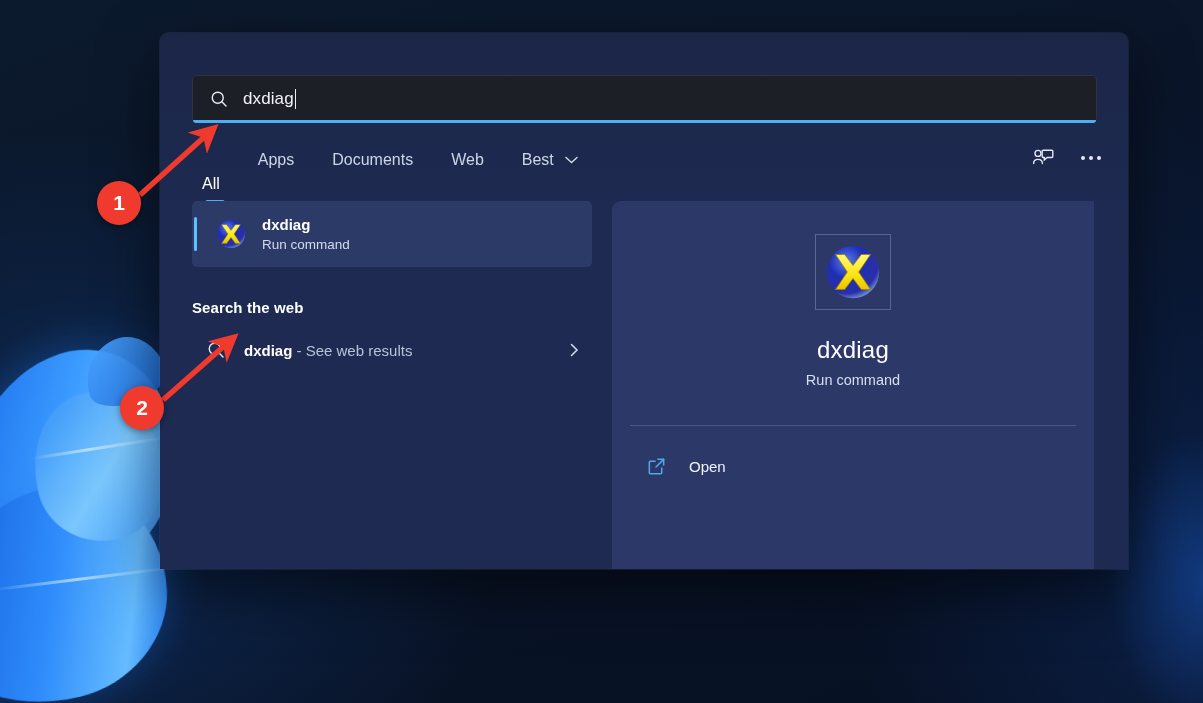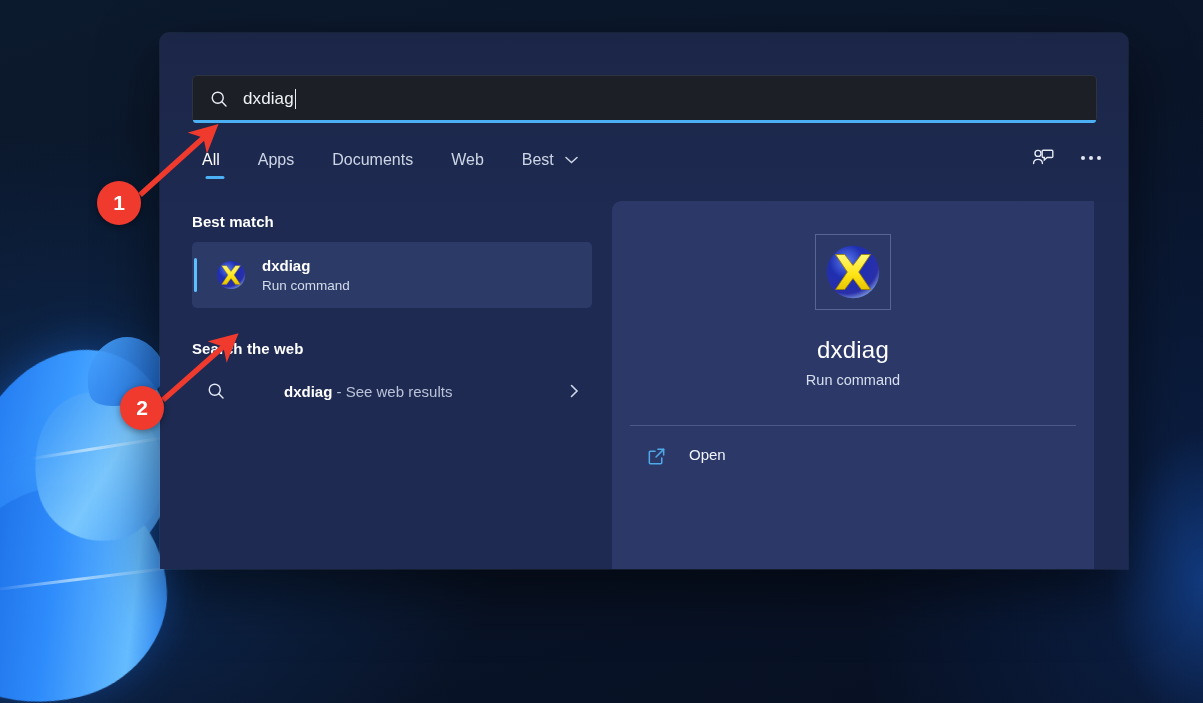--- a/index.html
+++ b/index.html
@@ -101,21 +101,21 @@
 
   
   .tabs {
     position:absolute; left:32px; top:112px;
     display:flex; align-items:flex-start; gap:0;
   }
   .tab {
     position:relative; padding:6px 19px 12px 19px;
     color:#cdd6e6; font-size:16px; cursor:default; white-space:nowrap;
   }
-  .tab:first-child { padding-left:10px; }
+  .tab:first-child { padding-left:10px;margin-top:24px; }
   .tab.active { color:#ffffff; }
   .tab.active .underline {
     position:absolute; left:50%; transform:translateX(-50%);
     bottom:2px; width:19px; height:3px; background:#4cb0f5; border-radius:2px;
   }
   .tab .chev { display:inline-block; margin-left:7px; vertical-align:1px; }
 
   .header-actions {
     position:absolute; right:24px; top:112px;
     display:flex; align-items:center; gap:22px;
@@ -144,21 +144,21 @@
   }
   .dx-icon { width:30px; height:30px; flex:none; margin-right:16px; }
   .rtext .t1 { color:#ffffff; font-size:15px; font-weight:bold; line-height:19px; }
   .rtext .t2 { color:#d3dbea; font-size:13.5px; line-height:19px; margin-top:1px; }
 
   .web-row {
     display:flex; align-items:center; height:44px;
     border-radius:5px; padding-left:14px; padding-right:10px; cursor:default;
   }
   .web-row .wicon { width:20px; height:20px; flex:none; margin-right:18px; }
-  .web-label { font-size:15px; color:#b9c3d8; flex:1;margin-left:40px; }
+  .web-label { font-size:15px; color:#b9c3d8; flex:1; }
   .web-label b { color:#ffffff; font-weight:bold; }
   .chev-right { width:16px; height:16px; flex:none; }
 
   
   .detail {
     position:absolute; left:452px; top:0; width:482px; height:100%;
     background:#2b3868; border-radius:9px 0 0 0;
     padding-top:33px; text-align:center;
   }
   .app-tile {
@@ -167,21 +167,21 @@
     display:flex; align-items:center; justify-content:center;
   }
   .app-tile svg { width:56px; height:56px; }
   .app-name { color:#ffffff; font-size:24px; margin-top:26px; letter-spacing:.2px; }
   .app-sub { color:#d7dfee; font-size:14.5px; margin-top:8px; }
   .divider {
     height:1px; margin:37px 18px 0 18px;
     background:rgba(190,208,240,.22);
   }
   .action-row {
-    display:flex; height:40px;
+    display:flex; align-items:center; height:40px;
     margin:20px 18px 0 18px; padding-left:16px;
     border-radius:5px; cursor:default;
   }
   .action-row .aicon { width:21px; height:21px; flex:none; margin-right:22px; }
   .action-row .alabel { color:#f0f3f9; font-size:15px; }
 
   
   #annotations { position:absolute; inset:0; pointer-events:none; }
   .badge {
     position:absolute; width:44px; height:44px; border-radius:50%;
@@ -259,21 +259,20 @@
             <span></span>
         </div>
       </div>
     </div>
   </div>
 
   <div class="body">
 
     <div class="results">
 
-      <div class="section-title">Best match</div>
 
       <div class="result-row">
         <div class="selbar"></div>
         <svg class="dx-icon" viewBox="0 0 64 64">
           <defs>
             <radialGradient id="dxg1" cx="38%" cy="30%" r="78%">
               <stop offset="0%" stop-color="#5b7cf5"></stop>
               <stop offset="42%" stop-color="#1f2fb0"></stop>
               <stop offset="78%" stop-color="#2a2fa8"></stop>
               <stop offset="100%" stop-color="#7fa8e8"></stop>

